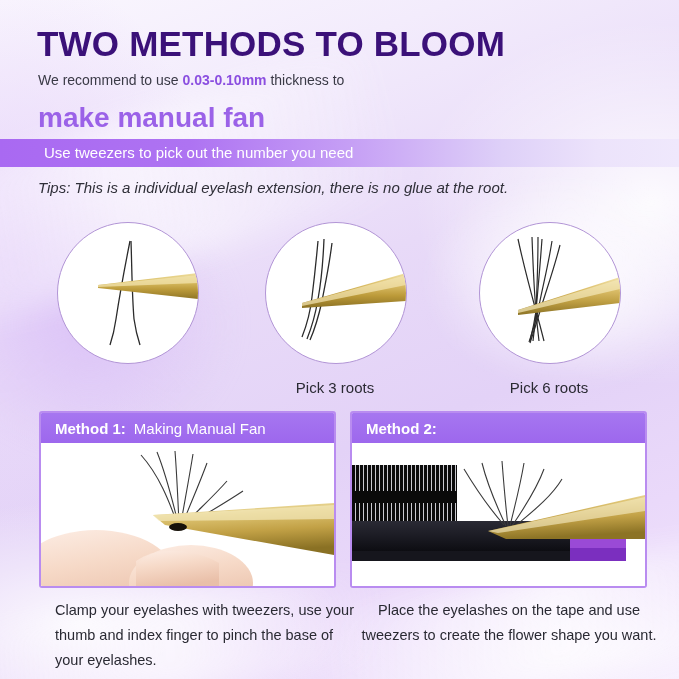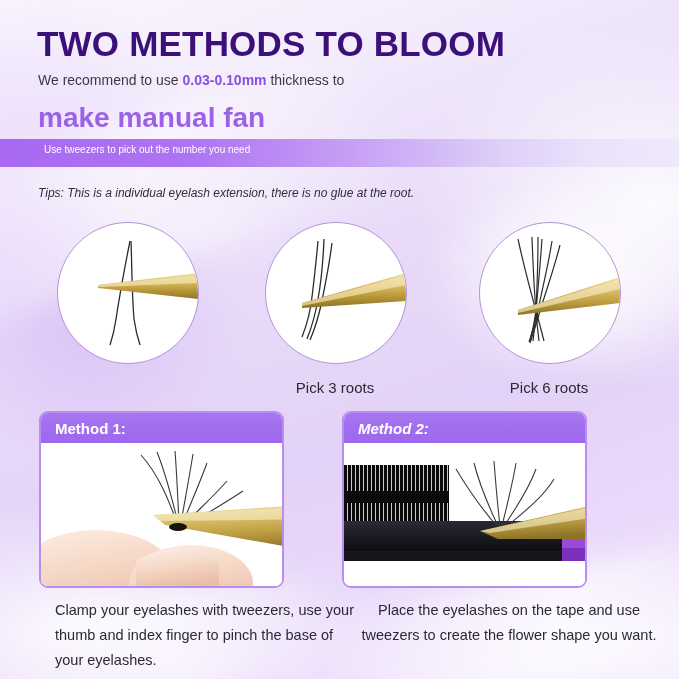--- a/index.html
+++ b/index.html
@@ -53,53 +53,53 @@
     font-size:28px;font-weight:bold;color:#9b62e8;white-space:nowrap;
   }
 
   
   .banner{
     position:absolute;left:0;top:139px;width:679px;height:28px;
     background:linear-gradient(90deg,#a969f2 0%,#ae73f2 28%,#c6a0f5 52%,#ded0f8 74%,#ece3fb 88%,#efe8fc 100%);
   }
   .banner-text{
     position:absolute;left:44px;top:144px;
-    font-size:10px;color:#ffffff;white-space:nowrap;
+    font-size:15px;color:#ffffff;white-space:nowrap;
   }
 
   .tips{
-    position:absolute;left:38px;top:186px;
-    font-size:12px;font-style:italic;color:#2f2f38;white-space:nowrap;
+    position:absolute;left:38px;top:179px;
+    font-size:15px;font-style:italic;color:#2f2f38;white-space:nowrap;
   }
 
   
   .circle{
     position:absolute;width:140px;height:140px;border-radius:50%;
     background:#ffffff;border:1px solid #b295d6;overflow:hidden;
   }
   .c1{left:57px;top:222px;}
   .c2{left:265px;top:222px;}
   .c3{left:479px;top:222px;}
   .circ-label{
     position:absolute;top:379px;width:160px;text-align:center;
     font-size:15px;color:#2a2a33;
   }
   .l1{left:47px;margin-top:36px;}
   .l2{left:255px;}
   .l3{left:469px;}
 
   
   .panel{
-    position:absolute;top:411px;width:245px;height:177px;
-    border:2px solid #b98cf0;border-radius:9px;
+    position:absolute;top:411px;width:297px;height:177px;
+    border:2px solid #b98cf0;border-radius:3px;
     background:#ffffff;overflow:hidden;
     box-sizing:border-box;
   }
   .p1{left:39px;}
-  .p2{left:342px;font-style:italic;}
+  .p2{left:350px;}
   .panel-head{
     height:30px;
     background:linear-gradient(180deg,#a676f0 0%,#9d67ed 100%);
     display:flex;align-items:center;padding-left:14px;
     color:#ffffff;font-size:15px;
   }
   .panel-head .b{font-weight:bold;margin-right:8px;}
   .panel-body{position:relative;height:145px;background:#ffffff;overflow:hidden;}
 
   .caption{
@@ -196,20 +196,21 @@
         </defs>
         <path d="M38 87 L140 54 L140 80 L38 92 Z" fill="url(#g3)"></path>
         <path d="M38 87 L140 56 L140 66 L38 90 Z" fill="#f4e8bb" opacity=".7"></path>
       </svg>
     </div>
     <div class="circ-label l3">Pick 6 roots</div>
 
     <div class="panel p1">
       <div class="panel-head">
         <span class="b">Method 1:</span>
+        <span>Making Manual Fan</span>
       </div>
       <div class="panel-body">
         <svg width="293" height="145" viewBox="0 0 293 145">
           <defs>
             <linearGradient id="skin1" x1="0" y1="0" x2="0.3" y2="1">
               <stop offset="0%" stop-color="#fdeee6"></stop>
               <stop offset="45%" stop-color="#f6d9c7"></stop>
               <stop offset="100%" stop-color="#e8bda6"></stop>
             </linearGradient>
             <linearGradient id="gold1" x1="0" y1="0" x2="0.2" y2="1">

